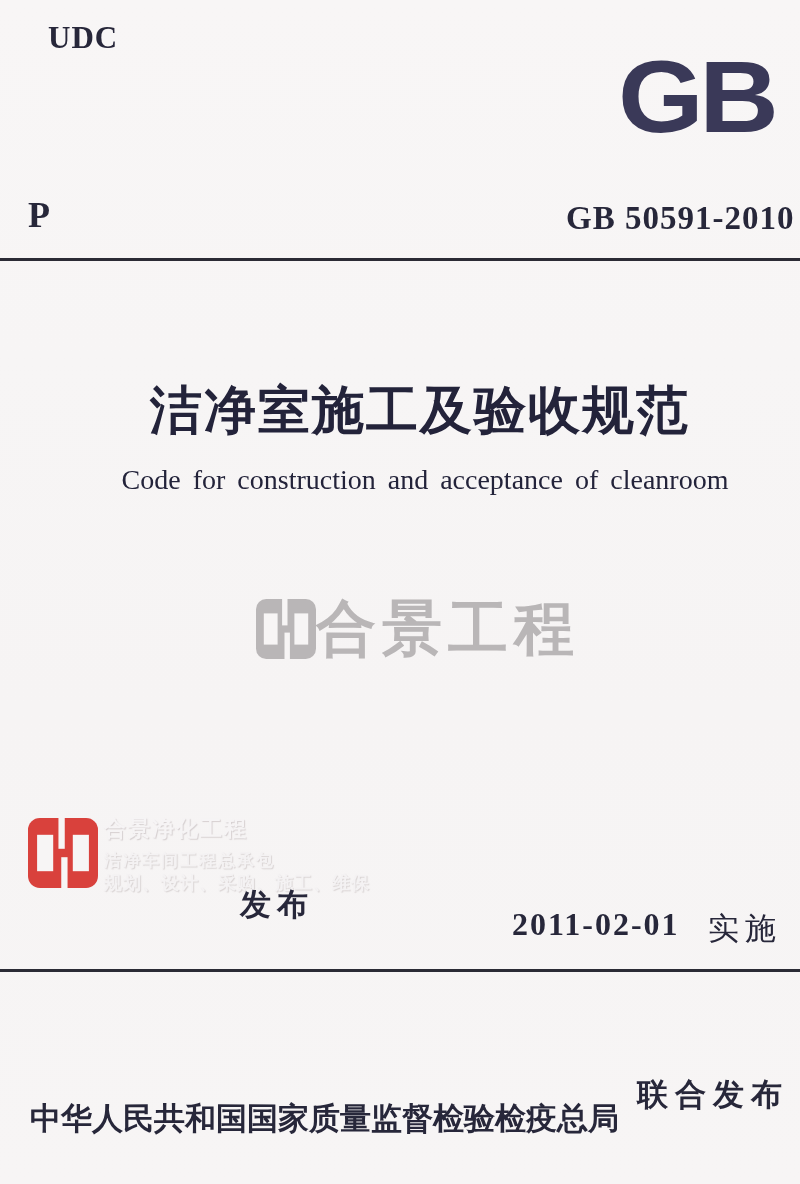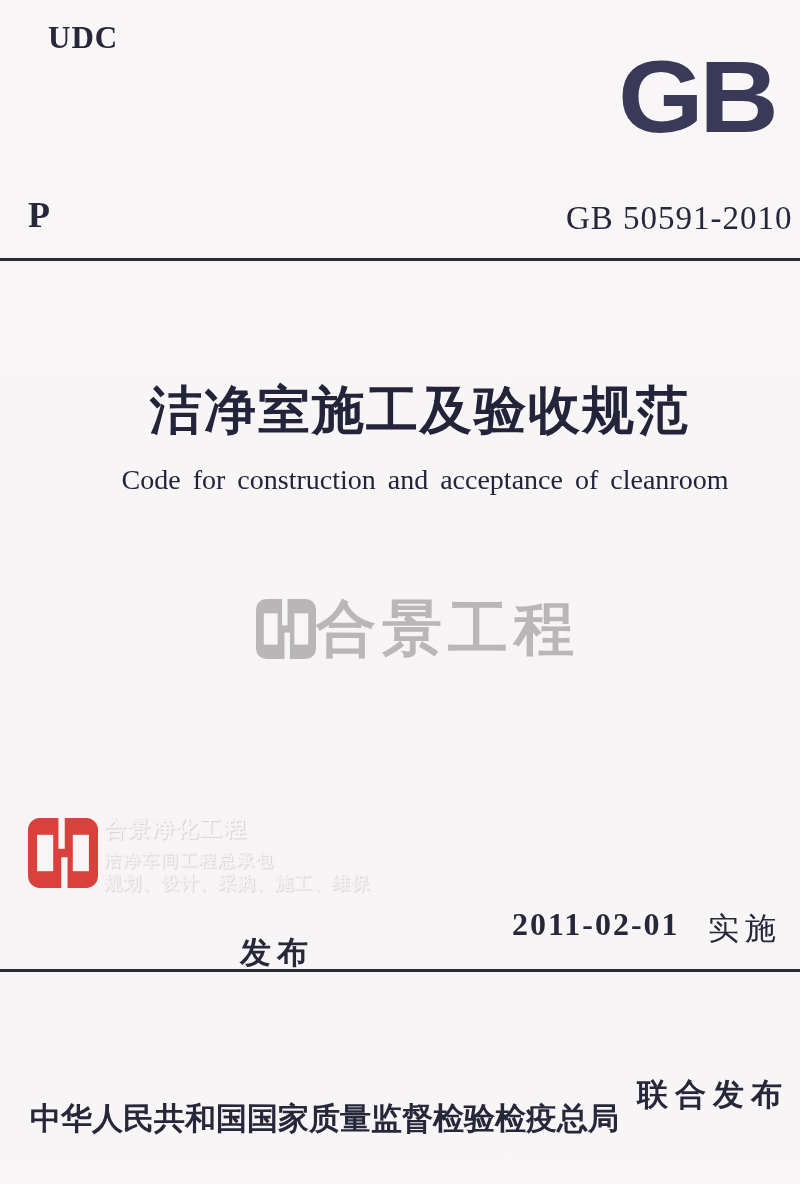--- a/index.html
+++ b/index.html
@@ -15,21 +15,21 @@
   .abs{position:absolute;white-space:nowrap;}
 
   .udc{left:28px;top:20px;font-family:"Liberation Serif","DejaVu Serif",serif;
        font-weight:700;font-size:31px;letter-spacing:1px;margin-left:20px;}
   .gb-logo{left:618px;top:46px;font-weight:800;font-size:102px;line-height:1;
        letter-spacing:-4px;color:#3a3958;transform:scaleX(1.08);transform-origin:left top;}
   .header-cn{left:170px;top:108px;font-size:38px;font-weight:700;letter-spacing:1px;}
   .p-label{left:28px;top:194px;font-family:"Liberation Serif","DejaVu Serif",serif;
        font-weight:700;font-size:36px;}
   .std-no{left:566px;top:200px;font-family:"Liberation Serif","DejaVu Serif",serif;
-       font-weight:400;font-size:33px;letter-spacing:1px;}
+       font-weight:700;font-size:33px;letter-spacing:1px;}
 
   .rule{left:0;width:800px;height:3px;background:#2b2b35;}
   .rule-top{top:258px;}
   .rule-bottom{top:969px;}
 
   .title-zh{left:20px;top:376px;width:800px;text-align:center;
        font-family:"Liberation Serif","DejaVu Serif",serif;
        font-weight:600;font-size:52px;letter-spacing:2px;color:#23233a;}
   .title-en{left:25px;top:464px;width:800px;text-align:center;
        font-family:"Liberation Serif","DejaVu Serif",serif;
@@ -43,21 +43,21 @@
   .stamp-name{left:104px;top:814px;font-size:22px;font-weight:700;color:#f6f4f5;
        text-shadow:1px 1px 1px rgba(175,165,166,0.45);letter-spacing:2px;}
   .stamp-sub{left:104px;top:849px;font-size:17px;font-weight:700;color:#f4f2f3;
        text-shadow:1px 1px 1px rgba(175,165,166,0.40);letter-spacing:2px;}
   .stamp-services{left:104px;top:871px;font-size:18px;font-weight:700;color:#f4f2f3;
        text-shadow:1px 1px 1px rgba(175,165,166,0.40);letter-spacing:1px;}
 
   .date-val{font-family:"Liberation Serif","DejaVu Serif",serif;
        font-weight:700;font-size:32px;letter-spacing:2px;}
   .date-issued{left:30px;top:906px;}
-  .label-issued{left:240px;top:932px;font-size:31px;font-weight:700;letter-spacing:6px;}
+  .label-issued{left:240px;top:884px;font-size:31px;font-weight:700;letter-spacing:6px;}
   .date-effective{left:512px;top:906px;}
   .label-effective{left:708px;top:908px;font-size:31px;font-weight:400;letter-spacing:6px;}
 
   .issuer1{left:30px;top:1052px;font-size:31px;font-weight:700;letter-spacing:9px;}
   .issuer2{left:30px;top:1098px;font-size:31px;font-weight:700;letter-spacing:0px;}
   .joint{left:637px;top:1074px;font-size:31px;font-weight:700;letter-spacing:7px;}
 </style>
 </head>
 <body>
 

